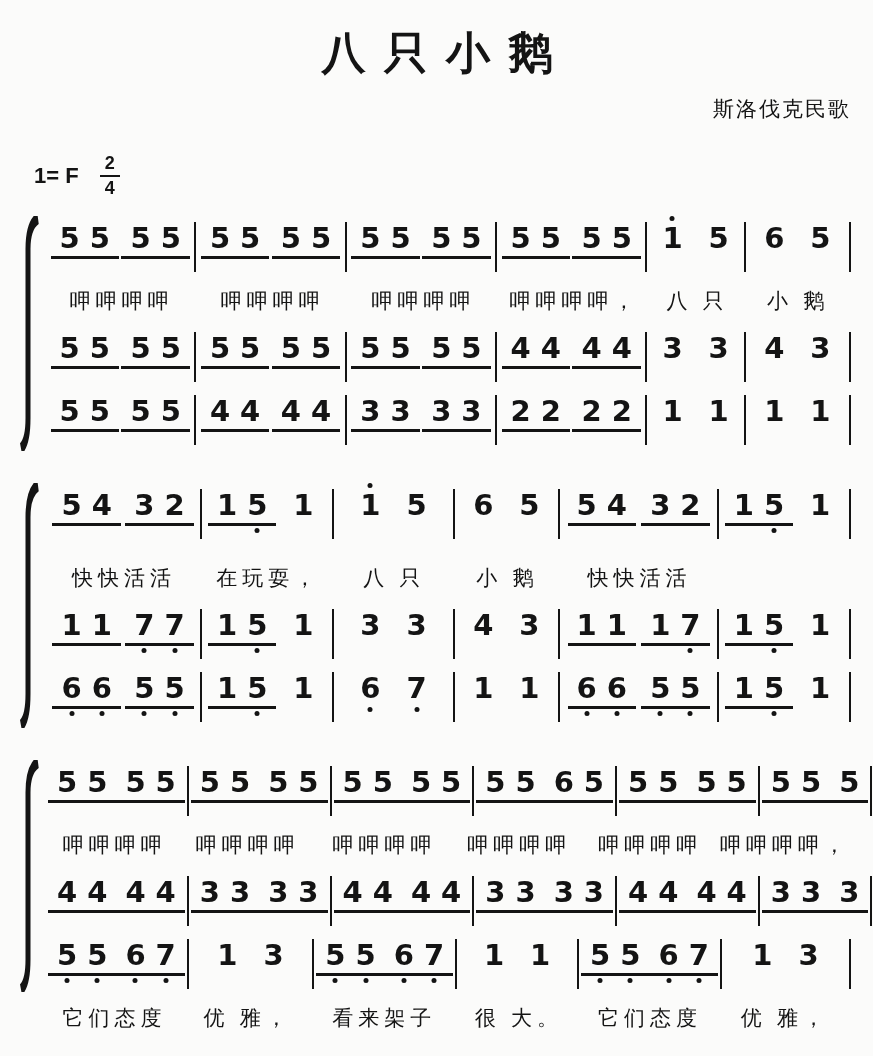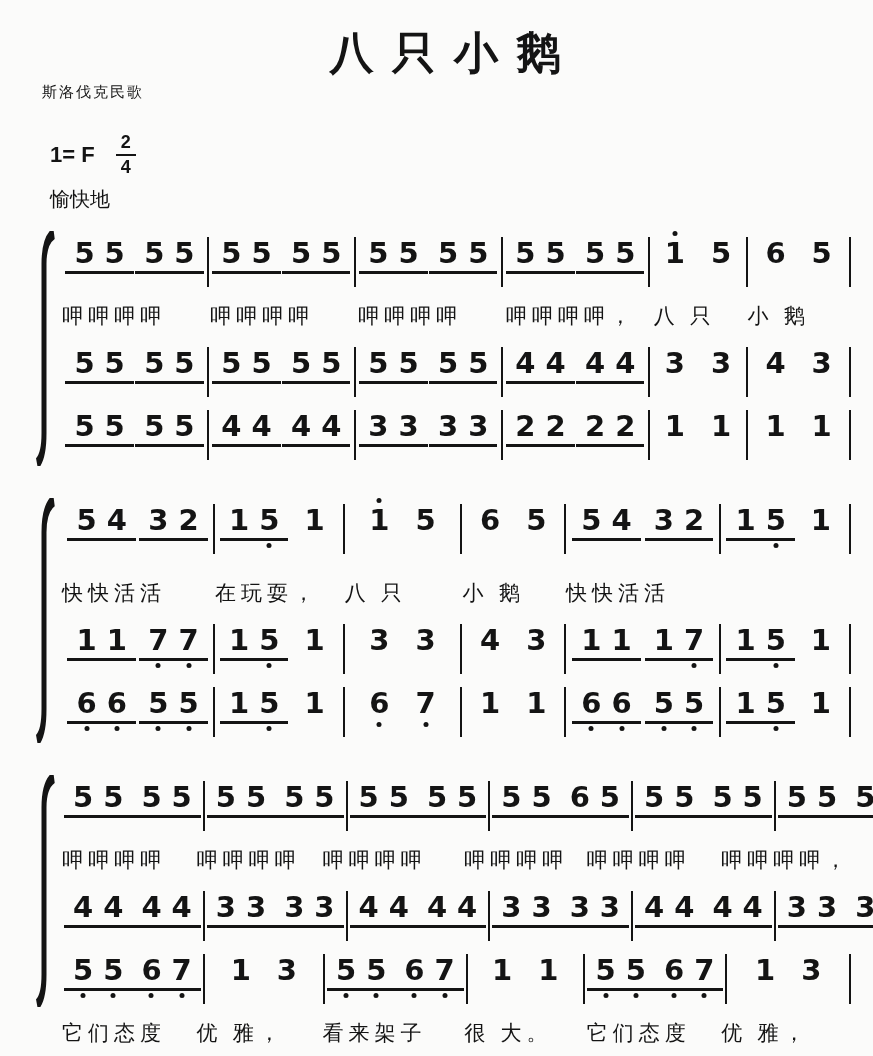--- a/index.html
+++ b/index.html
@@ -6,26 +6,26 @@
   body {
     width:873px; height:1056px;
     background:#fbfbfa;
     color:#141414;
     font-family:"Liberation Sans","DejaVu Sans",sans-serif;
     overflow:hidden;
   }
   .page {
     box-sizing:border-box;
     width:873px; height:1056px;
-    padding:20px 22px 12px 42px;
+    padding:20px 22px 12px 26px;
     display:flex; flex-direction:column;
   }
   
   .title { text-align:center; font-size:44px; font-weight:bold; letter-spacing:3px; margin-top:4px; }
-  .subtitle { text-align:left; font-size:15px; letter-spacing:2px; }
+  .subtitle { text-align:right; font-size:21px; margin-top:12px; letter-spacing:2px; }
   .meta { margin:30px 0 0 8px; }
   .key-row { display:flex; align-items:center; gap:21px; font-weight:bold; font-size:22px; }
   .timesig { display:inline-flex; flex-direction:column; align-items:center; font-size:18px; font-weight:bold; line-height:1.15; }
   .timesig .num { border-bottom:2px solid #141414; padding:0 5px 1px; }
   .timesig .den { padding-top:1px; }
   .tempo { font-size:20px; margin-top:9px; }
   
   .score { display:flex; flex-direction:column; gap:44px; margin-top:24px; }
   .system { position:relative; padding-left:20px; }
   .bracket { position:absolute; left:-6px; top:-6px; width:20px; height:calc(100% + 12px); }
@@ -38,40 +38,39 @@
   .group.beamed { border-bottom:3px solid #141414; padding:0 4px 3px; }
   .group.plain .note { margin:0 13px; }
   .note { position:relative; display:inline-block; margin:0 5px; }
   .digit { font-family:"DejaVu Sans","Liberation Sans",sans-serif; font-weight:bold; font-size:29px; line-height:1; }
   .dot { position:absolute; width:5px; height:5px; border-radius:50%; background:#141414;
          left:50%; transform:translateX(-50%); }
   .dot.hi { top:-8px; }
   .dot.lo { bottom:-9px; }
   .beamed .dot.lo { bottom:-13px; }
   .lyric-row { display:grid; height:32px; margin-top:2px; }
-  .lyric-cell { font-size:21px; letter-spacing:5px; white-space:pre;
+  .lyric-cell { font-size:21px; text-align:center; letter-spacing:5px; white-space:pre;
                 font-family:"Liberation Serif","DejaVu Serif",serif; }
 </style>
 </head>
 <body>
 
 <div class="page">
 
   <div class="title">八 只 小 鹅</div>
   <div class="subtitle">斯洛伐克民歌</div>
 
   <div class="meta">
     <div class="key-row">
       <span>1= F</span>
       <span class="timesig">
         <span class="num">2</span>
         <span class="den">4</span>
       </span>
     </div>
-    <div class="tempo">愉快地</div>
   </div>
 
   <div class="score">
       <div class="system">
         <div class="bracket"><svg width="100%" height="100%" viewBox="0 0 20 100" preserveAspectRatio="none">
             <path d="M18,1 Q8,4 8,14 L8,86 Q8,96 1,99" fill="none" stroke="#141414" stroke-width="5"></path>
           </svg></div>
         <div class="sys-body">
           <div class="note-row" style="grid-template-columns: 1.5fr 1.5fr 1.5fr 1.5fr 0.95fr 1.05fr;">
             <div class="measure">

